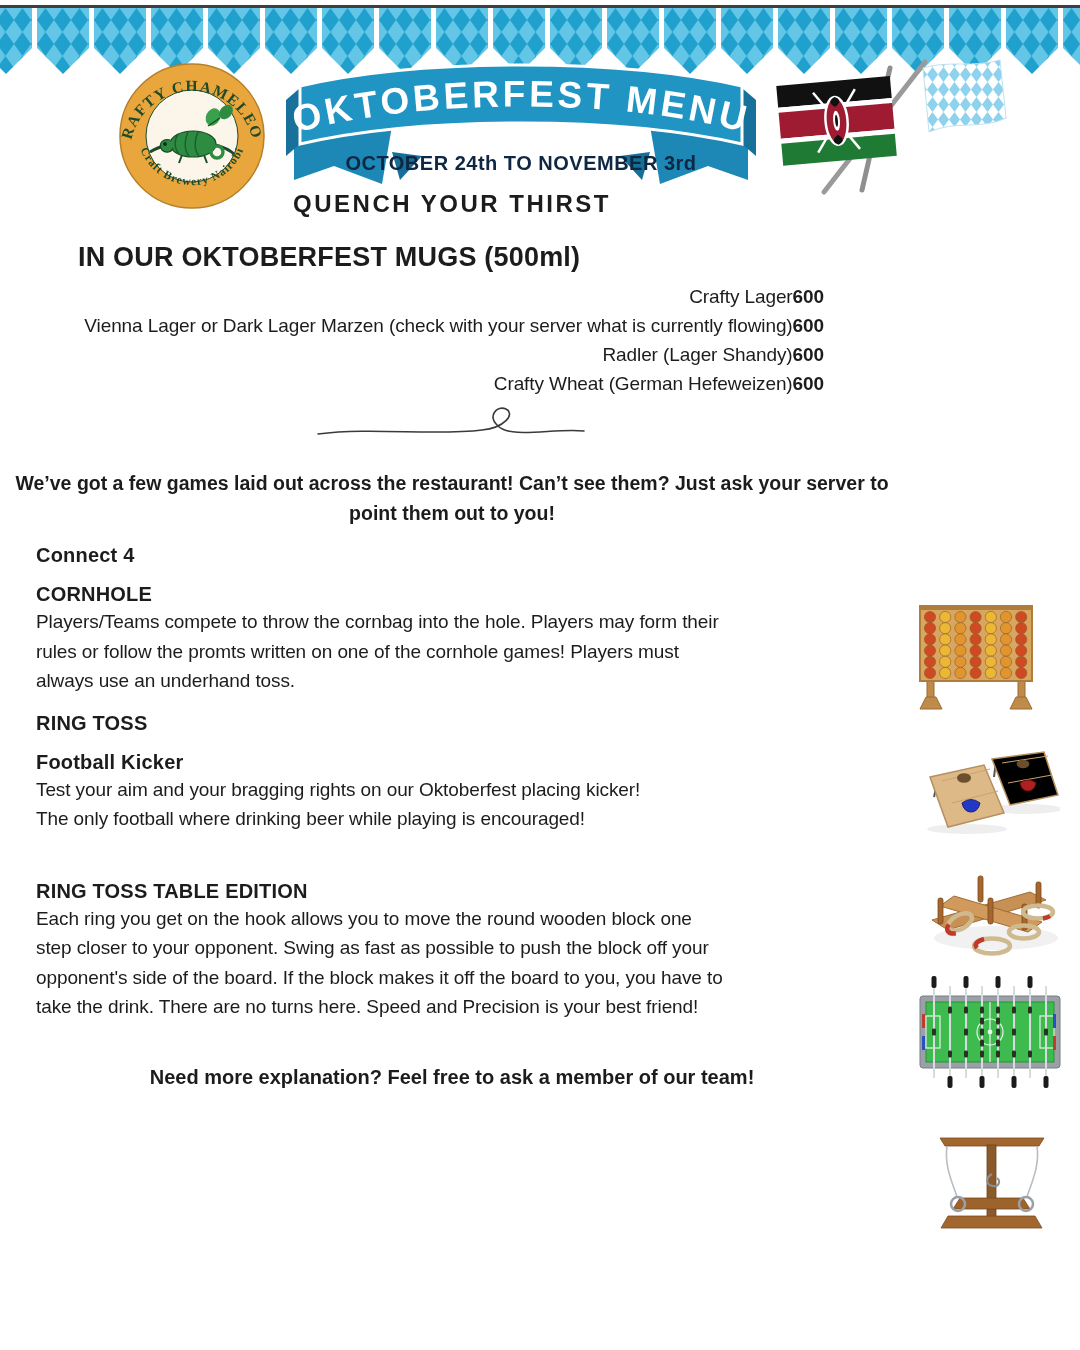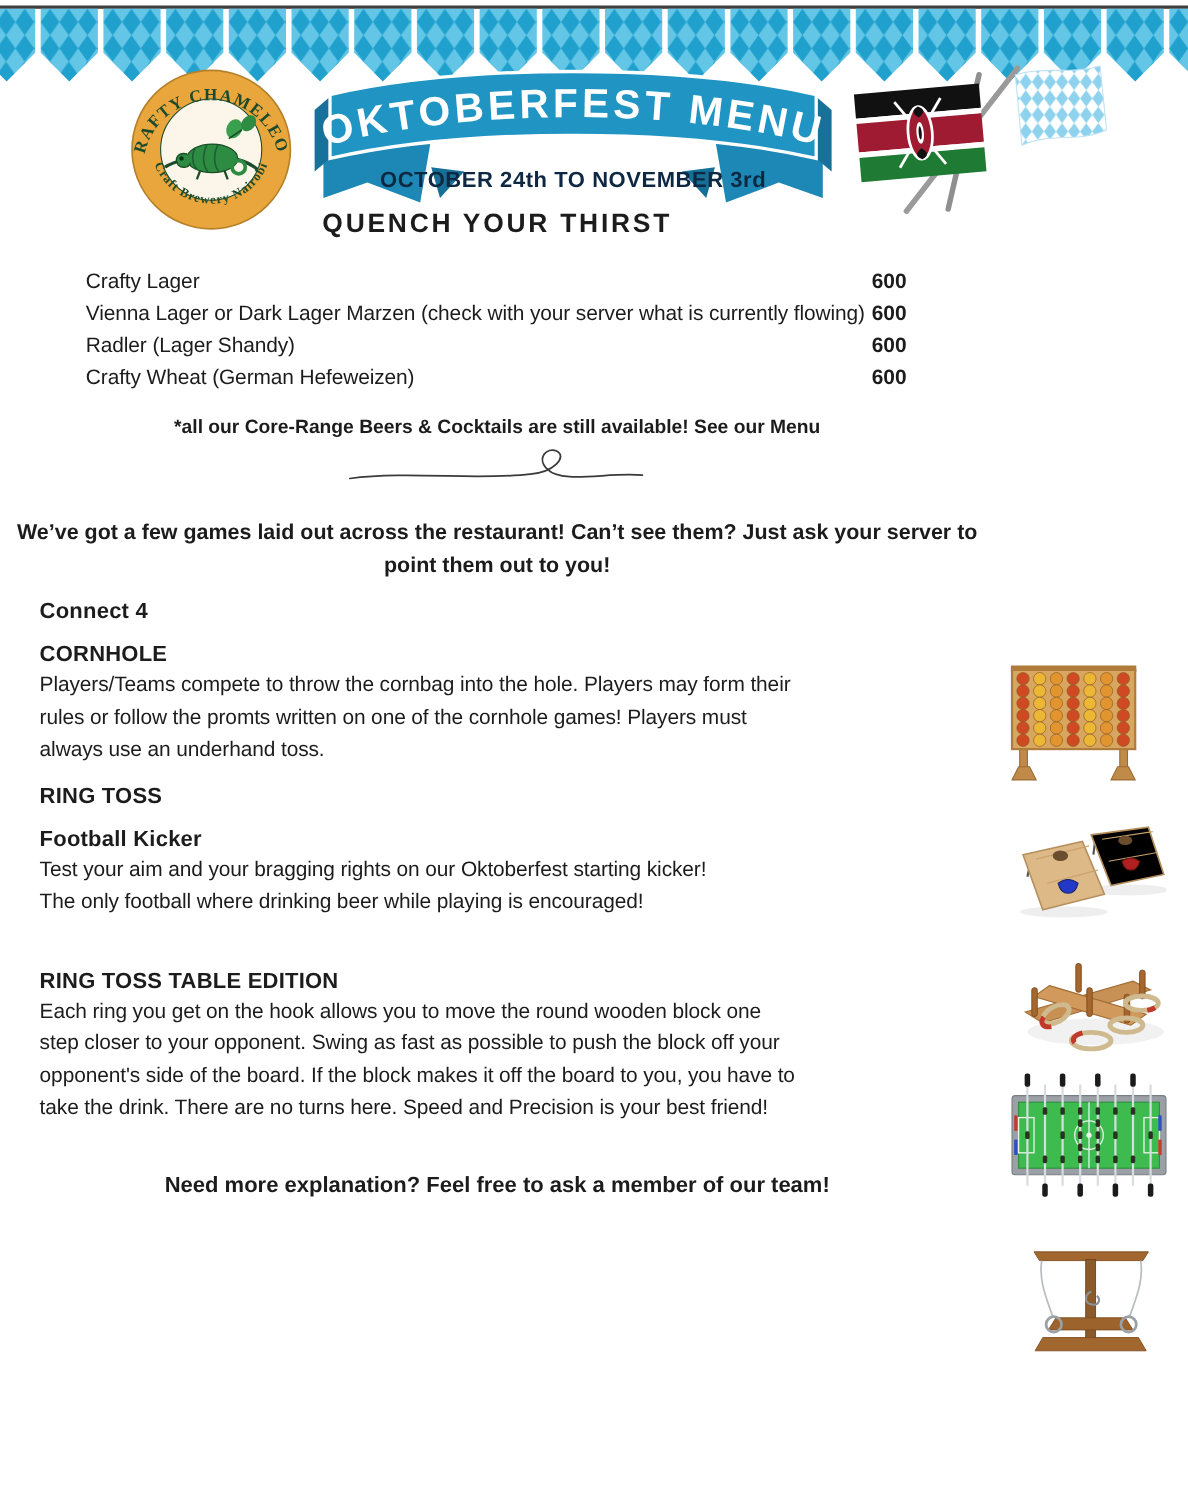--- a/index.html
+++ b/index.html
@@ -10,21 +10,21 @@
   .bunting{position:absolute;top:0;left:0;width:1080px;height:78px;}
   .logo-wrap{position:absolute;left:116px;top:60px;width:152px;height:152px;}
   .ribbon-wrap{position:absolute;left:282px;top:54px;width:478px;height:140px;}
   .flags-wrap{position:absolute;left:762px;top:52px;width:250px;height:145px;}
 
   
   .content{position:absolute;top:190px;left:0;width:904px;}
   .section-title{text-align:center;font-weight:800;font-size:24px;letter-spacing:2.5px;margin:0;}
   .drinks{margin:24px 80px 0 78px;}
   .drinks h2{font-size:27px;font-weight:800;letter-spacing:.2px;margin:0 0 9px 0;}
-  .drink-row{display:flex;justify-content:space-between;align-items:baseline;
+  .drink-row{display:flex;justify-content:flex-end;align-items:baseline;
              font-size:19px;line-height:29px;letter-spacing:-.1px;}
   .drink-row .price{font-weight:800;}
   .note{text-align:center;font-weight:800;font-size:17.5px;margin:20px 0 0 0;}
   .squiggle{display:block;margin:4px auto 0 auto;}
   .fun-title{margin-top:22px;}
   .intro{text-align:center;font-weight:800;font-size:19.5px;line-height:30px;
          max-width:910px;margin:20px auto 0 auto;}
   .game{margin:16px 172px 13px 36px;}
   .game h3{font-size:20px;font-weight:800;margin:11px 0 1px 0;letter-spacing:.2px;}
   .game p{margin:0;font-size:19px;line-height:29.5px;letter-spacing:-.1px;}
@@ -151,39 +151,39 @@
     <g>
       <path d="M161 16 C186 8 212 16 238 8 L244 66 C220 78 194 68 167 80 Z" fill="url(#bavdia)" stroke="#bfe2f2" stroke-width="1"></path>
     </g>
   </svg>
 
   <div class="content">
 
     <h1 class="section-title">QUENCH YOUR THIRST</h1>
 
     <div class="drinks">
+      <h2>IN OUR OKTOBERFEST MUGS (500ml)</h2>
       <div class="drink-row">
         <span class="dname">Crafty Lager</span>
         <span class="price">600</span>
       </div>
       <div class="drink-row">
         <span class="dname">Vienna Lager or Dark Lager Marzen (check with your server what is currently flowing)</span>
         <span class="price">600</span>
       </div>
       <div class="drink-row">
         <span class="dname">Radler (Lager Shandy)</span>
         <span class="price">600</span>
       </div>
       <div class="drink-row">
         <span class="dname">Crafty Wheat (German Hefeweizen)</span>
         <span class="price">600</span>
       </div>
     </div>
 
-    <p class="note">*all our Core-Range Beers &amp; Cocktails are still available! See our Menu</p>
 
     <svg class="squiggle" width="280" height="46" viewBox="0 0 280 46">
       <path d="M6 32 C60 25 122 34 170 28 C192 26 204 12 194 7 C185 3 175 14 186 24 C199 37 242 26 272 29" stroke="#3a3a3a" stroke-width="1.6" fill="none" stroke-linecap="round"></path>
     </svg>
 
 
     <p class="intro">We’ve got a few games laid out across the restaurant! Can’t see them? Just ask your server to point them out to you!</p>
 
     <div class="game">
       <h3>Connect 4</h3>
@@ -193,21 +193,21 @@
       <h3>CORNHOLE</h3>
       <p>Players/Teams compete to throw the cornbag into the hole. Players may form their rules or follow the promts written on one of the cornhole games! Players must always use an underhand toss.</p>
     </div>
 
     <div class="game">
       <h3>RING TOSS</h3>
     </div>
 
     <div class="game">
       <h3>Football Kicker</h3>
-      <p>Test your aim and your bragging rights on our Oktoberfest starting kicker!</p>
+      <p>Test your aim and your bragging rights on our Oktoberfest placing kicker!</p>
       <p>The only football where drinking beer while playing is encouraged!</p>
     </div>
 
     <div class="game spaced">
       <h3>RING TOSS TABLE EDITION</h3>
       <p>Each ring you get on the hook allows you to move the round wooden block one step closer to your opponent. Swing as fast as possible to push the block off your opponent's side of the board. If the block makes it off the board to you, you have to take the drink. There are no turns here. Speed and Precision is your best friend!</p>
     </div>
 
     <p class="footer-line">Need more explanation? Feel free to ask a member of our team!</p>
   </div>

